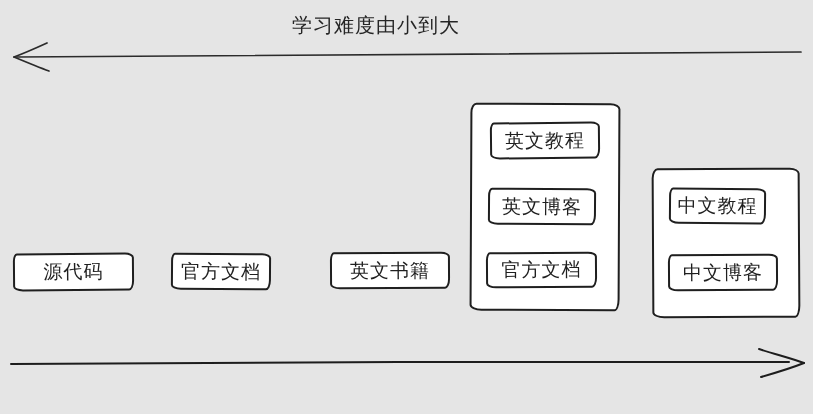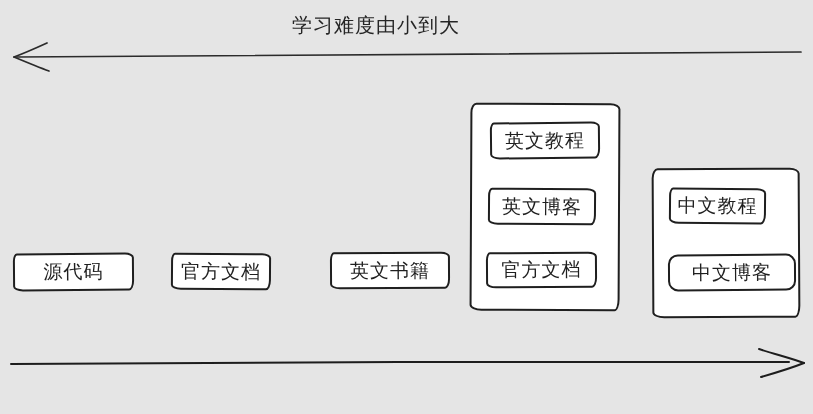--- a/index.html
+++ b/index.html
@@ -60,21 +60,21 @@
 
   
   #group-1 { left: 470px; top: 103px; width: 150px; height: 208px; transform: rotate(0.25deg); }
   #box-english-tutorials { left: 490px; top: 122px; width: 110px; height: 37px; transform: rotate(-0.6deg); }
   #box-english-blogs     { left: 488px; top: 188px; width: 108px; height: 37px; transform: rotate(0.4deg); }
   #box-chinese-books     { left: 486px; top: 252px; width: 111px; height: 36px; transform: rotate(-0.4deg); }
 
   
   #group-2 { left: 652px; top: 168px; width: 148px; height: 150px; transform: rotate(-0.3deg); }
   #box-chinese-tutorials { left: 669px; top: 188px; width: 97px; height: 36px; transform: rotate(0.5deg); }
-  #box-chinese-blogs     { left: 668px; top: 254px; width: 128px; height: 37px; transform: rotate(-0.4deg); border-radius: 10px; }
+  #box-chinese-blogs     { left: 668px; top: 254px; width: 110px; height: 37px; transform: rotate(-0.4deg); }
 </style>
 </head>
 <body>
 
 <div class="canvas">
 
   <svg class="arrow-layer" viewBox="0 0 813 414" xmlns="http://www.w3.org/2000/svg">
     <g fill="none" stroke="#2b2b2b" stroke-width="1.7" stroke-linecap="round">
       <path d="M 801 52 C 560 54, 300 56, 17 57"></path>
       <path d="M 47 43 C 36 48, 25 53, 14 57"></path>

